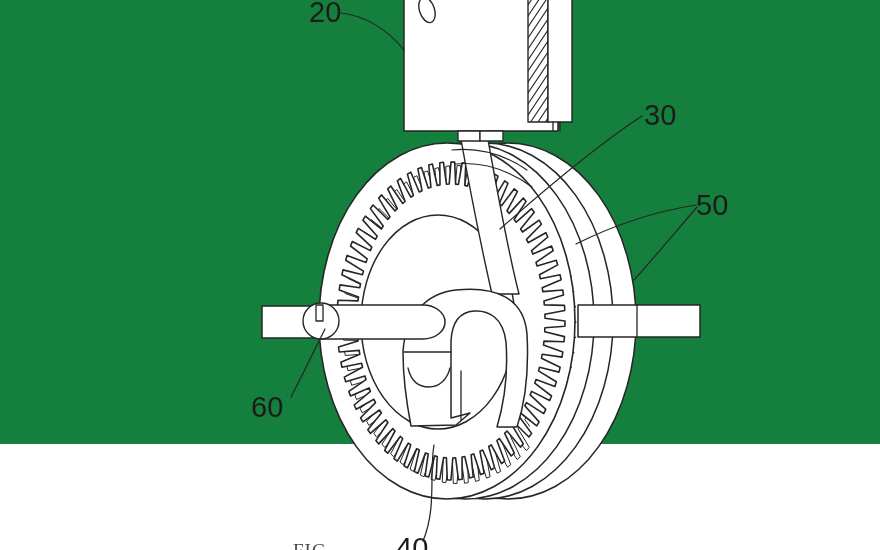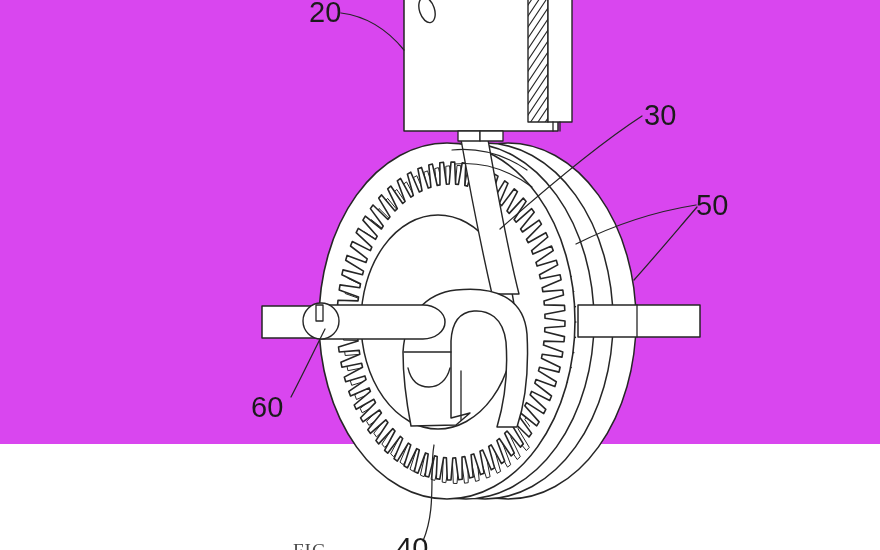--- a/index.html
+++ b/index.html
@@ -1,17 +1,17 @@
 <!DOCTYPE html>
 <html><head>
 <meta charset="utf-8">
 <style>
   html,body{margin:0;padding:0;background:#ffffff;width:880px;height:550px;overflow:hidden;}
   body{font-family:"Liberation Sans", sans-serif;}
-  #stage{position:relative;width:880px;height:444px;background:#d946ef;}
+  #stage{position:relative;width:880px;height:444px;background:#15803d;}
   svg{display:block;}
   .ref-label{font-family:"Liberation Sans", sans-serif;font-size:29px;fill:#1b1b1b;}
   .caption-frag{font-family:"Liberation Serif", serif;font-size:19px;fill:#2a2a2a;letter-spacing:1px;opacity:.85;}
 </style>
 </head>
 <body>
 
 <div id="stage">
 <svg width="880" height="550" viewBox="0 0 880 550">
   <defs>

